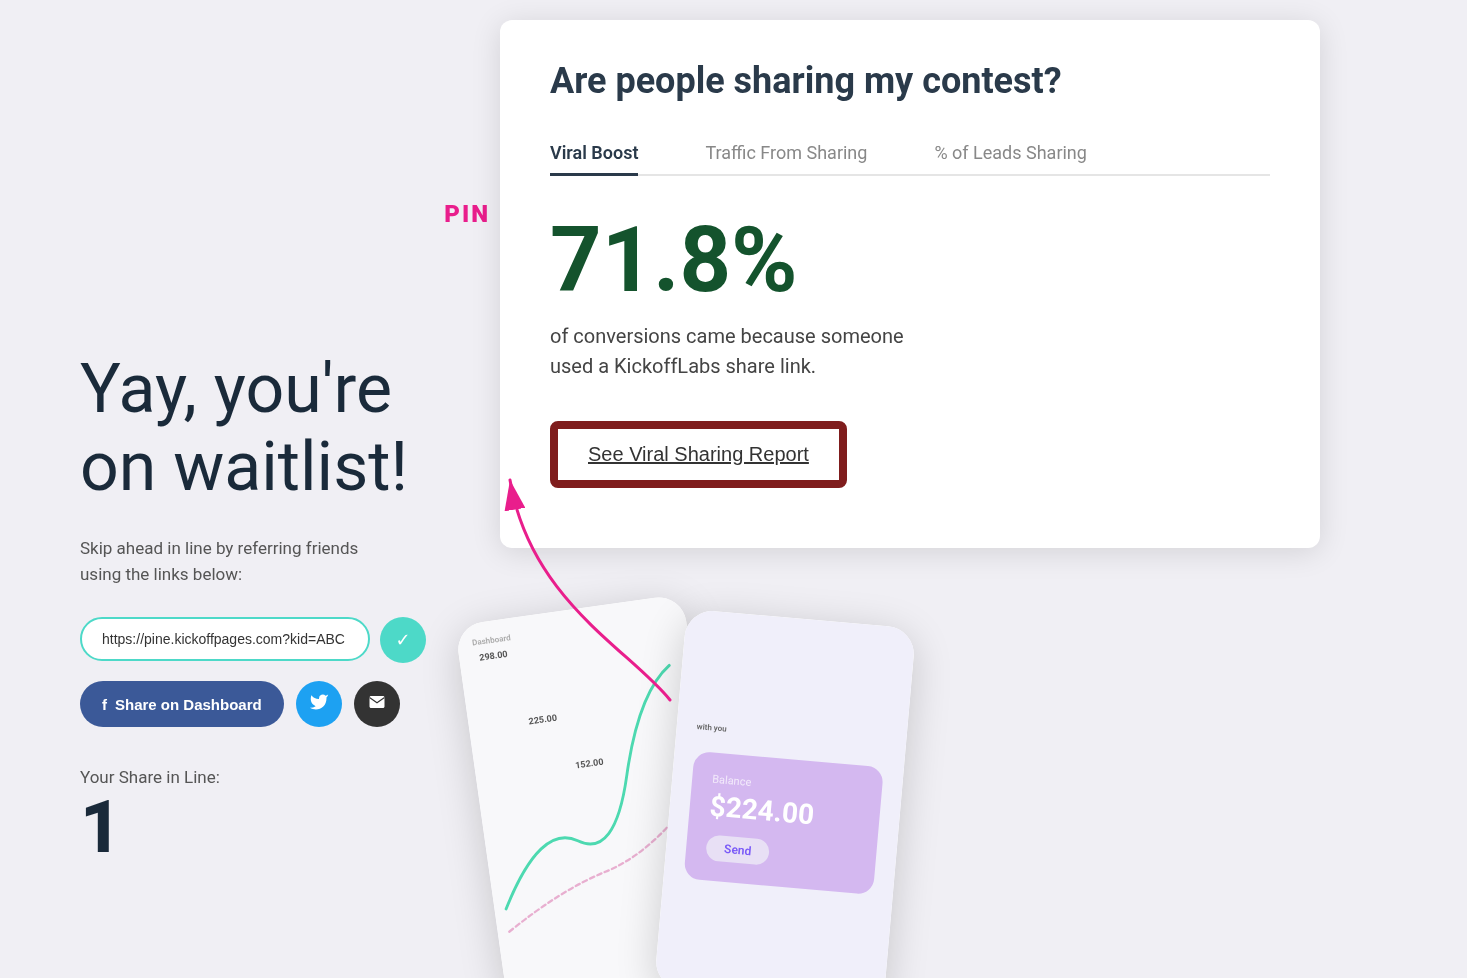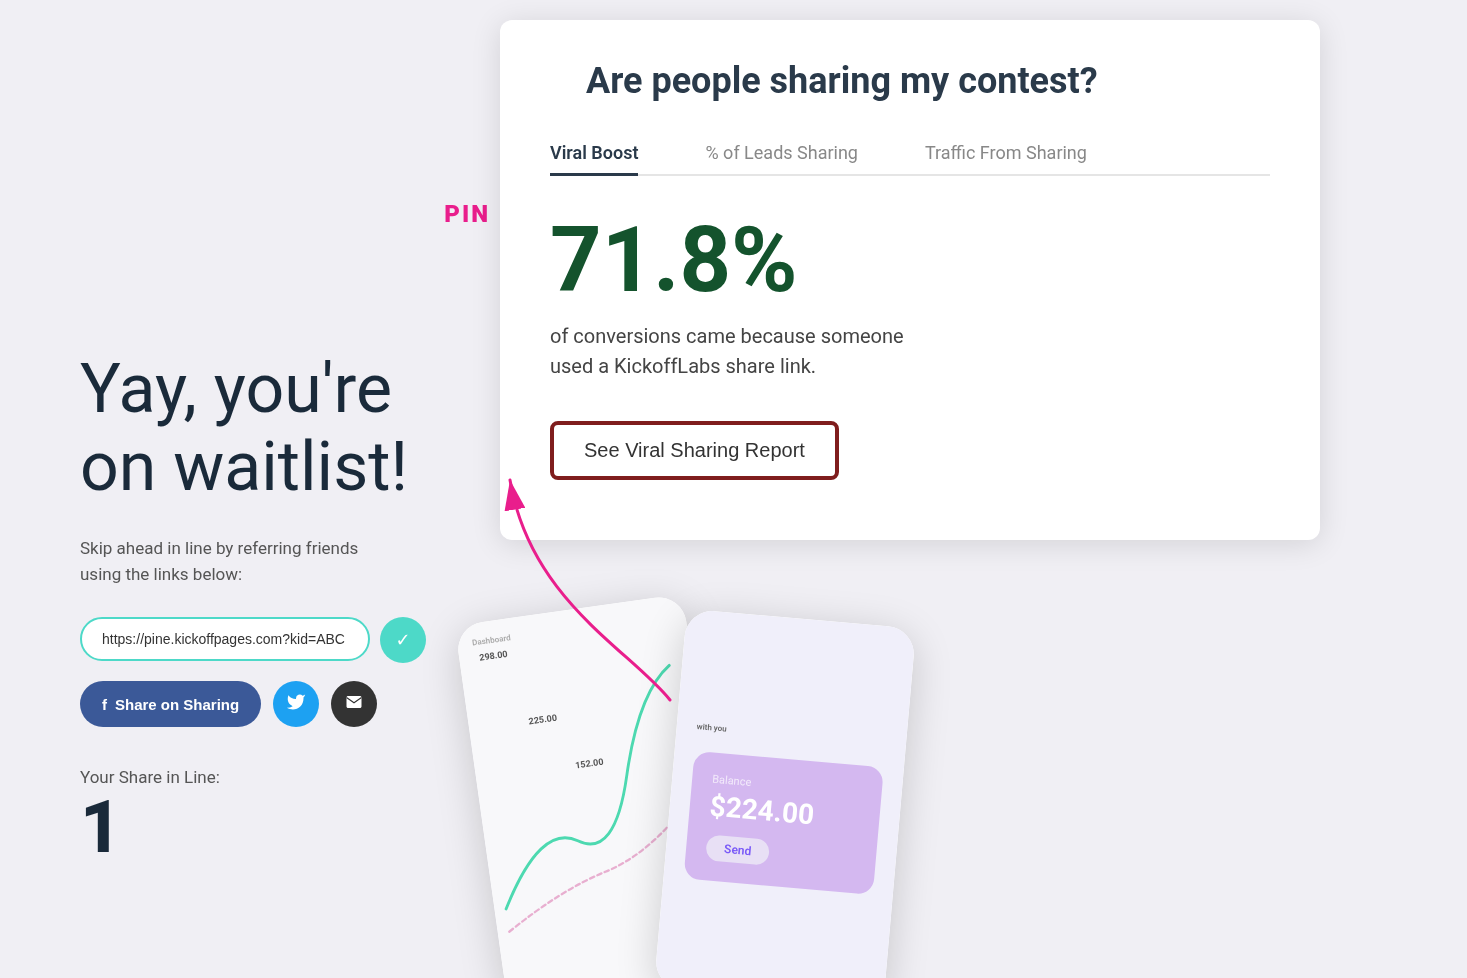--- a/index.html
+++ b/index.html
@@ -162,21 +162,20 @@
       box-shadow: 0 4px 30px rgba(0,0,0,0.12);
       padding: 40px 50px 60px 50px;
       z-index: 10;
     }
 
     .panel-title {
       font-size: 36px;
       font-weight: 700;
       color: #2a3a4a;
       margin-bottom: 30px;
-      margin-left: 36px;
     }
 
     .tabs-row {
       display: flex;
       gap: 17px;
       border-bottom: 2px solid #e5e5e5;
       margin-bottom: 40px;
     }
 
     .tab {
@@ -206,28 +205,29 @@
     .conversion-text {
       font-size: 20px;
       color: #444;
       line-height: 1.5;
       max-width: 420px;
       margin-bottom: 40px;
     }
 
     .see-report-btn {
       display: inline-block;
-      border: 4px solid #7f1d1d;
+      border: 8px solid #7f1d1d;
       border-radius: 8px;
       padding: 14px 30px;
       font-size: 20px;
       color: #333;
       cursor: pointer;
       background: white;
       font-weight: 500;
+      text-decoration: underline;
     }
 
     
     .arrow-svg {
       position: absolute;
       top: 400px;
       left: 430px;
       z-index: 20;
       pointer-events: none;
     }
@@ -339,21 +339,21 @@
   <div class="share-link-row">
     <input class="share-link-input" type="text" value="https://pine.kickoffpages.com?kid=ABC" style="">
     <button class="copy-btn">
       <span>✓</span>
     </button>
   </div>
 
   <div class="social-buttons">
     <button class="fb-btn">
       <span style="font-weight:900;">f</span>
-      <span>Share on Sharing</span>
+      <span>Share on Dashboard</span>
     </button>
     <button class="tw-btn">
       <span>
         <svg width="20" height="20" viewBox="0 0 24 24" fill="white">
           <path d="M23 3a10.9 10.9 0 01-3.14 1.53 4.48 4.48 0 00-7.86 3v1A10.66 10.66 0 013 4s-4 9 5 13a11.64 11.64 0 01-7 2c9 5 20 0 20-11.5a4.5 4.5 0 00-.08-.83A7.72 7.72 0 0023 3z"></path>
         </svg>
       </span>
     </button>
     <button class="em-btn">
       <span>
@@ -369,22 +369,22 @@
   <div class="place-in-line-number">1</div>
 
 </div>
 
 <div class="analytics-panel">
 
   <h2 class="panel-title">Are people sharing my contest?</h2>
 
   <div class="tabs-row">
     <div class="tab active">Viral Boost</div>
+    <div class="tab">Traffic From Sharing</div>
     <div class="tab">% of Leads Sharing</div>
-    <div class="tab">Traffic From Sharing</div>
   </div>
 
   <div class="big-percent">71.8%</div>
 
   <div class="conversion-text">
     <span>of conversions came because someone</span><br>
     <span>used a KickoffLabs share link.</span>
   </div>
 
   <button class="see-report-btn">See Viral Sharing Report</button>

